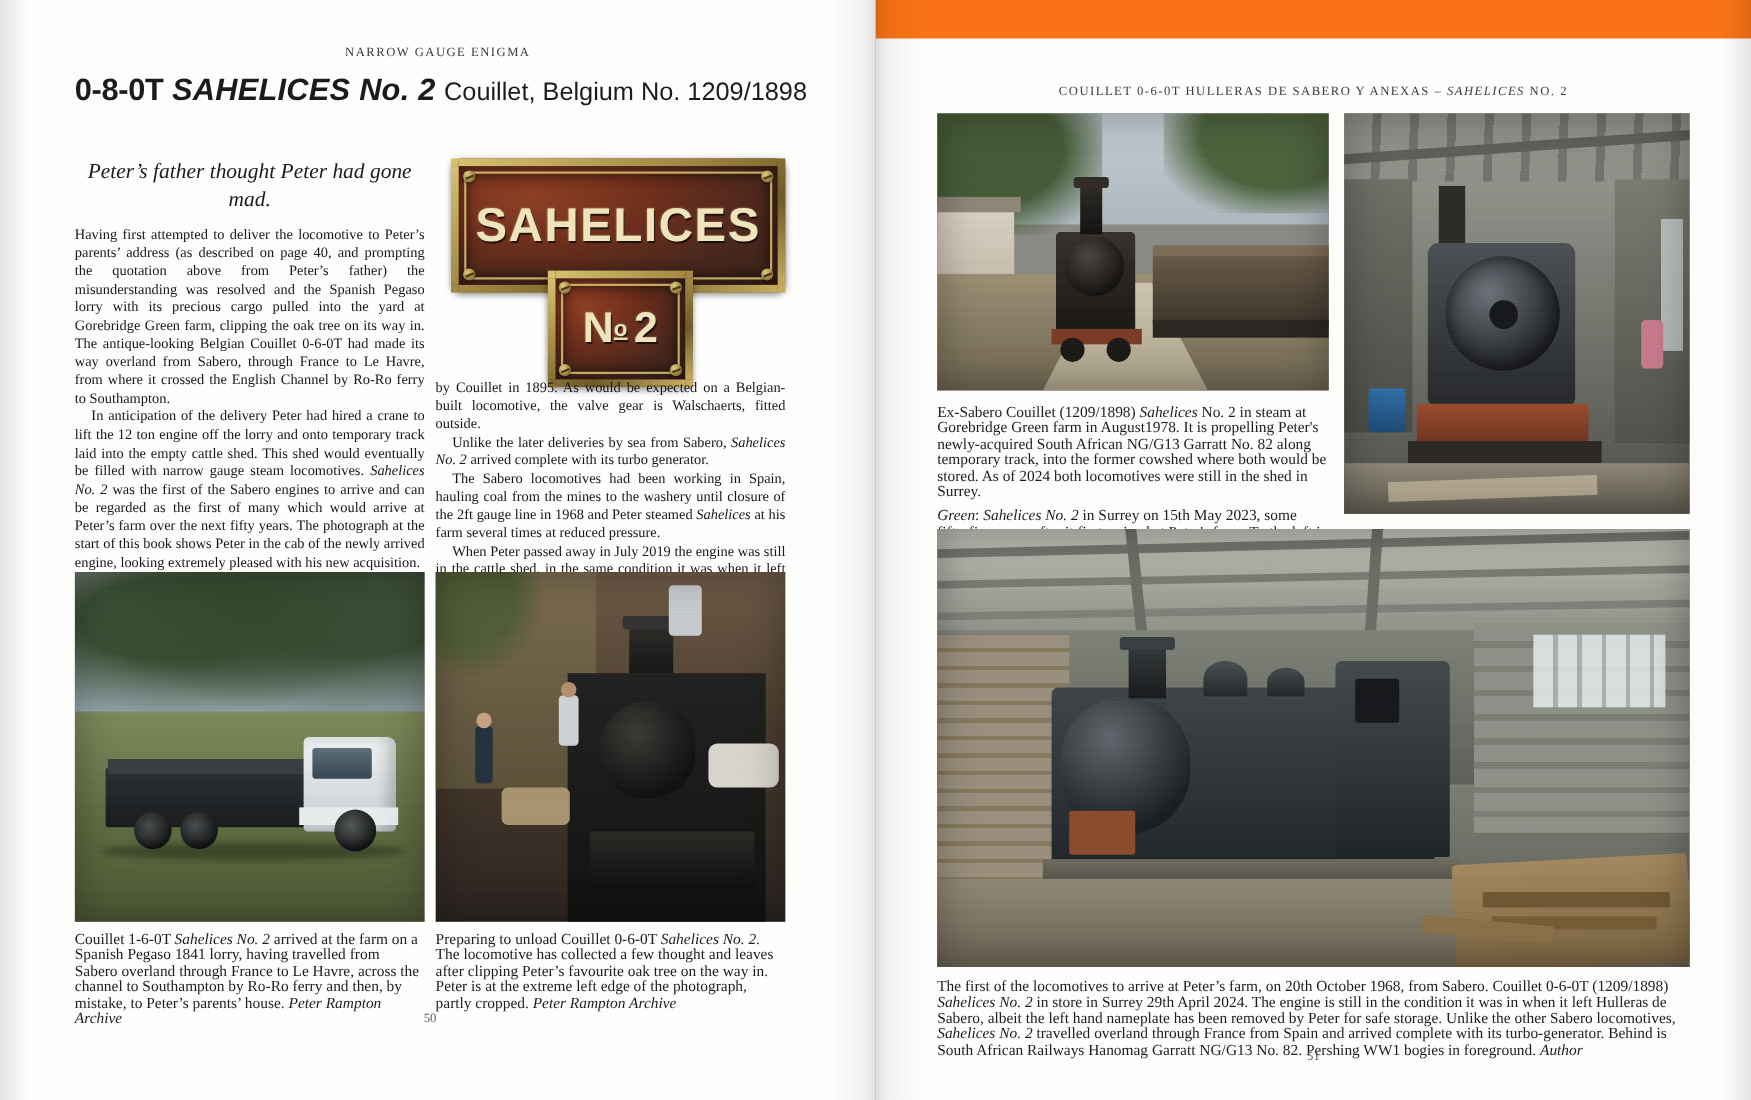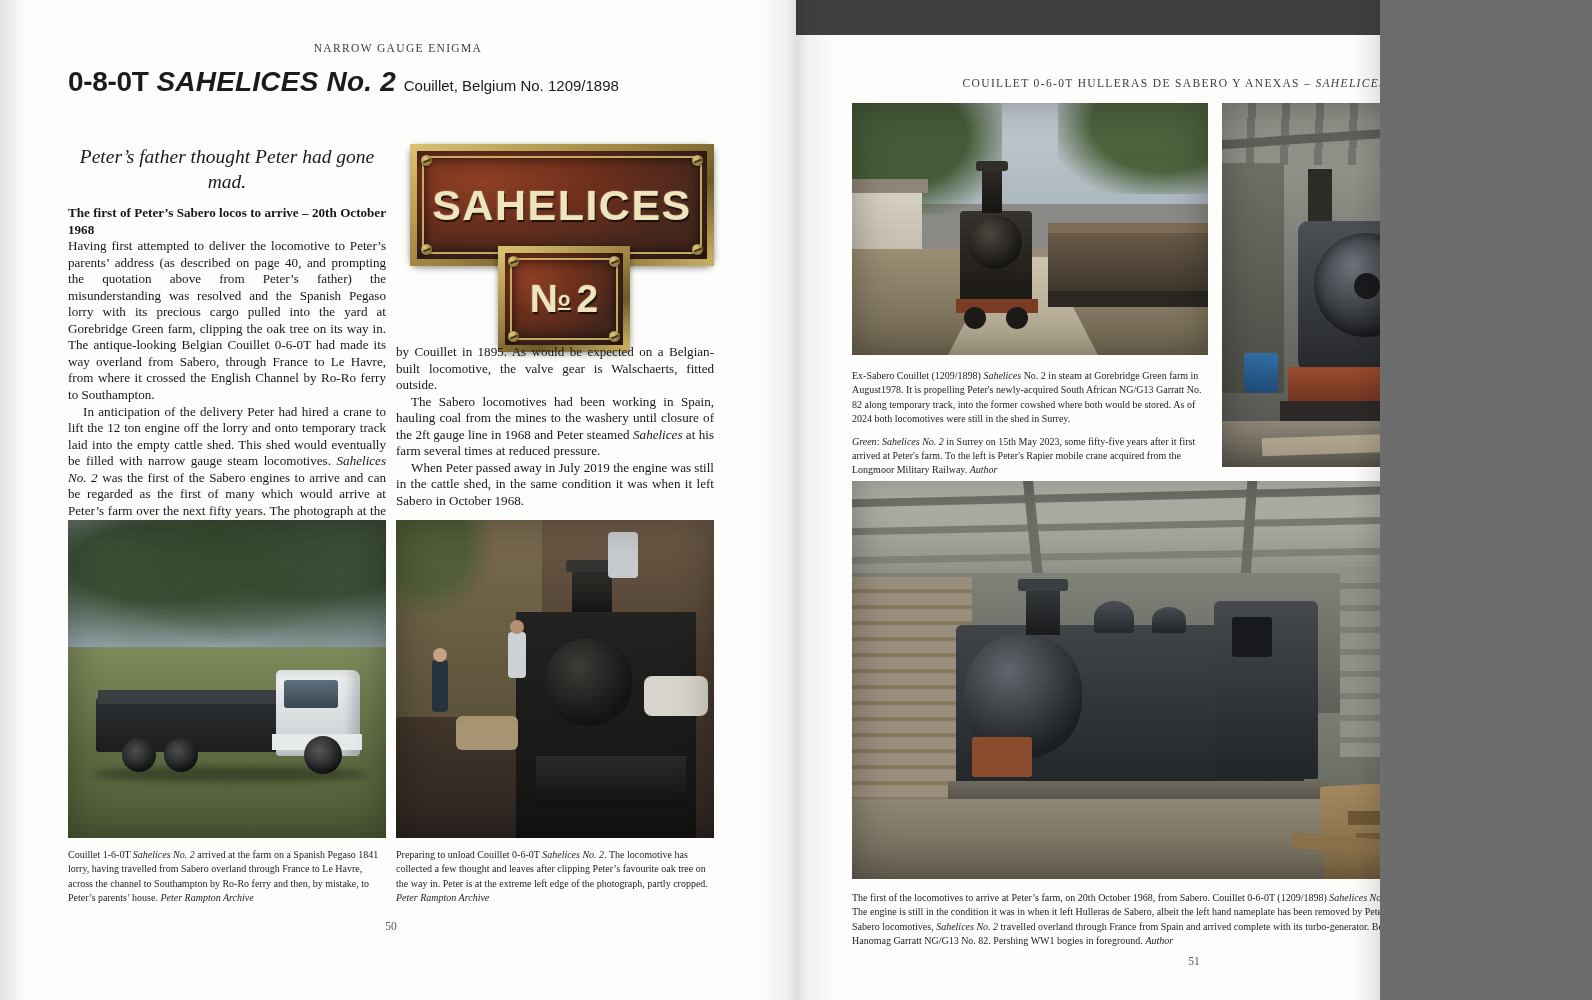--- a/index.html
+++ b/index.html
@@ -2,23 +2,23 @@
 <html><head>
 <meta charset="utf-8">
 <style>
   html, body {
     margin: 0;
     padding: 0;
     background: #6d6d6d;
   }
   #spread {
     position: relative;
-    width: 1380px;
+    width: 1592px;
     height: 1000px;
-    background: #404040;
+    background: #f97316;
     overflow: hidden;
     font-family: "Liberation Serif", "DejaVu Serif", serif;
     color: #1a1a1a;
   }
   
   .page {
     position: absolute;
     top: 0;
     height: 1000px;
     background: #fdfdfb;
@@ -70,21 +70,21 @@
     left: 68px;
     top: 66px;
     width: 660px;
     font-family: "Liberation Sans", "DejaVu Sans", sans-serif;
     font-size: 28px;
     color: #1b1b1b;
     white-space: nowrap;
   }
   #headline .wheel { font-weight: 700; letter-spacing: -0.3px; }
   #headline .name  { font-weight: 700; font-style: italic; letter-spacing: 0.2px; }
-  #headline .maker { font-weight: 400; font-size: 15px; letter-spacing: 0px; }
+  #headline .maker { font-weight: 400; font-size: 23px; letter-spacing: 0px; }
 
   
   #pullquote {
     position: absolute;
     left: 68px;
     top: 144px;
     width: 318px;
     font-family: "Liberation Serif", "DejaVu Serif", serif;
     font-style: italic;
     font-size: 19.5px;
@@ -111,21 +111,21 @@
   }
   .ital { font-style: italic; }
 
   #col-left  { left: 68px;  top: 205px; width: 318px; }
   #col-right { left: 396px; top: 344px; width: 318px; }
 
   
   .caption {
     position: absolute;
     font-family: "Liberation Serif", "DejaVu Serif", serif;
-    font-size: 10px;
+    font-size: 14px;
     line-height: 14.4px;
     text-align: left;
     color: #1c1c1c;
   }
   .caption p { margin: 0 0 8px 0; }
   .caption p:last-child { margin-bottom: 0; }
   .credit { font-style: italic; }
 
   
   .folio {
@@ -257,28 +257,28 @@
             <span>2</span>
         </div>
         <div class="screw" style="left:3px;  top:3px;"></div>
         <div class="screw" style="right:3px; top:3px;"></div>
         <div class="screw" style="left:3px;  bottom:3px;"></div>
         <div class="screw" style="right:3px; bottom:3px;"></div>
       </div>
     </div>
 
     <div class="col" id="col-left">
-      <p class="sub">The first of Peter’s Sabero locos to arrive – 20th October 1968</p>
       <p class="first">Having first attempted to deliver the locomotive to Peter’s parents’ address (as described on page 40, and prompting the quotation above from Peter’s father) the misunderstanding was resolved and the Spanish Pegaso lorry with its precious cargo pulled into the yard at Gorebridge Green farm, clipping the oak tree on its way in. The antique-looking Belgian Couillet 0-6-0T had made its way overland from Sabero, through France to Le Havre, from where it crossed the English Channel by Ro-Ro ferry to Southampton.</p>
       <p>In anticipation of the delivery Peter had hired a crane to lift the 12 ton engine off the lorry and onto temporary track laid into the empty cattle shed. This shed would eventually be filled with narrow gauge steam locomotives. <span class="ital">Sahelices No. 2</span> was the first of the Sabero engines to arrive and can be regarded as the first of many which would arrive at Peter’s farm over the next fifty years. The photograph at the start of this book shows Peter in the cab of the newly arrived engine, looking extremely pleased with his new acquisition.</p>
       <p><span class="ital">Sahelices No. 2</span><span> had been supplied new to the Hulleras de Sabero y Anexas in 1898. The design was a typical late-nineteenth century Couillet 0-6-0T and followed the design of </span><span class="ital">Sabero No. 1</span><span> supplied</span></p>
     </div>
 
     <div class="col" id="col-right">
       <p class="first">by Couillet in 1895. As would be expected on a Belgian-built locomotive, the valve gear is Walschaerts, fitted outside.</p>
+      <p><span>Unlike the later deliveries by sea from Sabero, </span><span class="ital">Sahelices No. 2</span><span> arrived complete with its turbo generator.</span></p>
       <p><span>The Sabero locomotives had been working in Spain, hauling coal from the mines to the washery until closure of the 2ft gauge line in 1968 and Peter steamed </span><span class="ital">Sahelices</span><span> at his farm several times at reduced pressure.</span></p>
       <p>When Peter passed away in July 2019 the engine was still in the cattle shed, in the same condition it was when it left Sabero in October 1968.</p>
     </div>
 
     <div class="photo" id="photo-lorry" style="left:68px; top:520px; width:318px; height:318px;">
       <div class="band" style="left:0;top:0;width:100%;height:40%;background:linear-gradient(#b9c3cb,#97a6ae);"></div>
       <div class="band" style="left:0;top:0;width:100%;height:46%;background:radial-gradient(ellipse at 28% 30%, rgba(52,72,44,.95) 0 26%, rgba(42,62,36,0) 62%), radial-gradient(ellipse at 78% 18%, rgba(48,68,42,.92) 0 30%, rgba(40,60,34,0) 66%);"></div>
       <div class="band" style="left:0;top:40%;width:100%;height:60%;background:linear-gradient(#7d8a5a,#5f6b40 55%,#4c5734);"></div>
 
       <div class="band" style="left:28px;top:178px;width:262px;height:54px;background:linear-gradient(#2c2f31,#191b1d);border-radius:3px;"></div>

